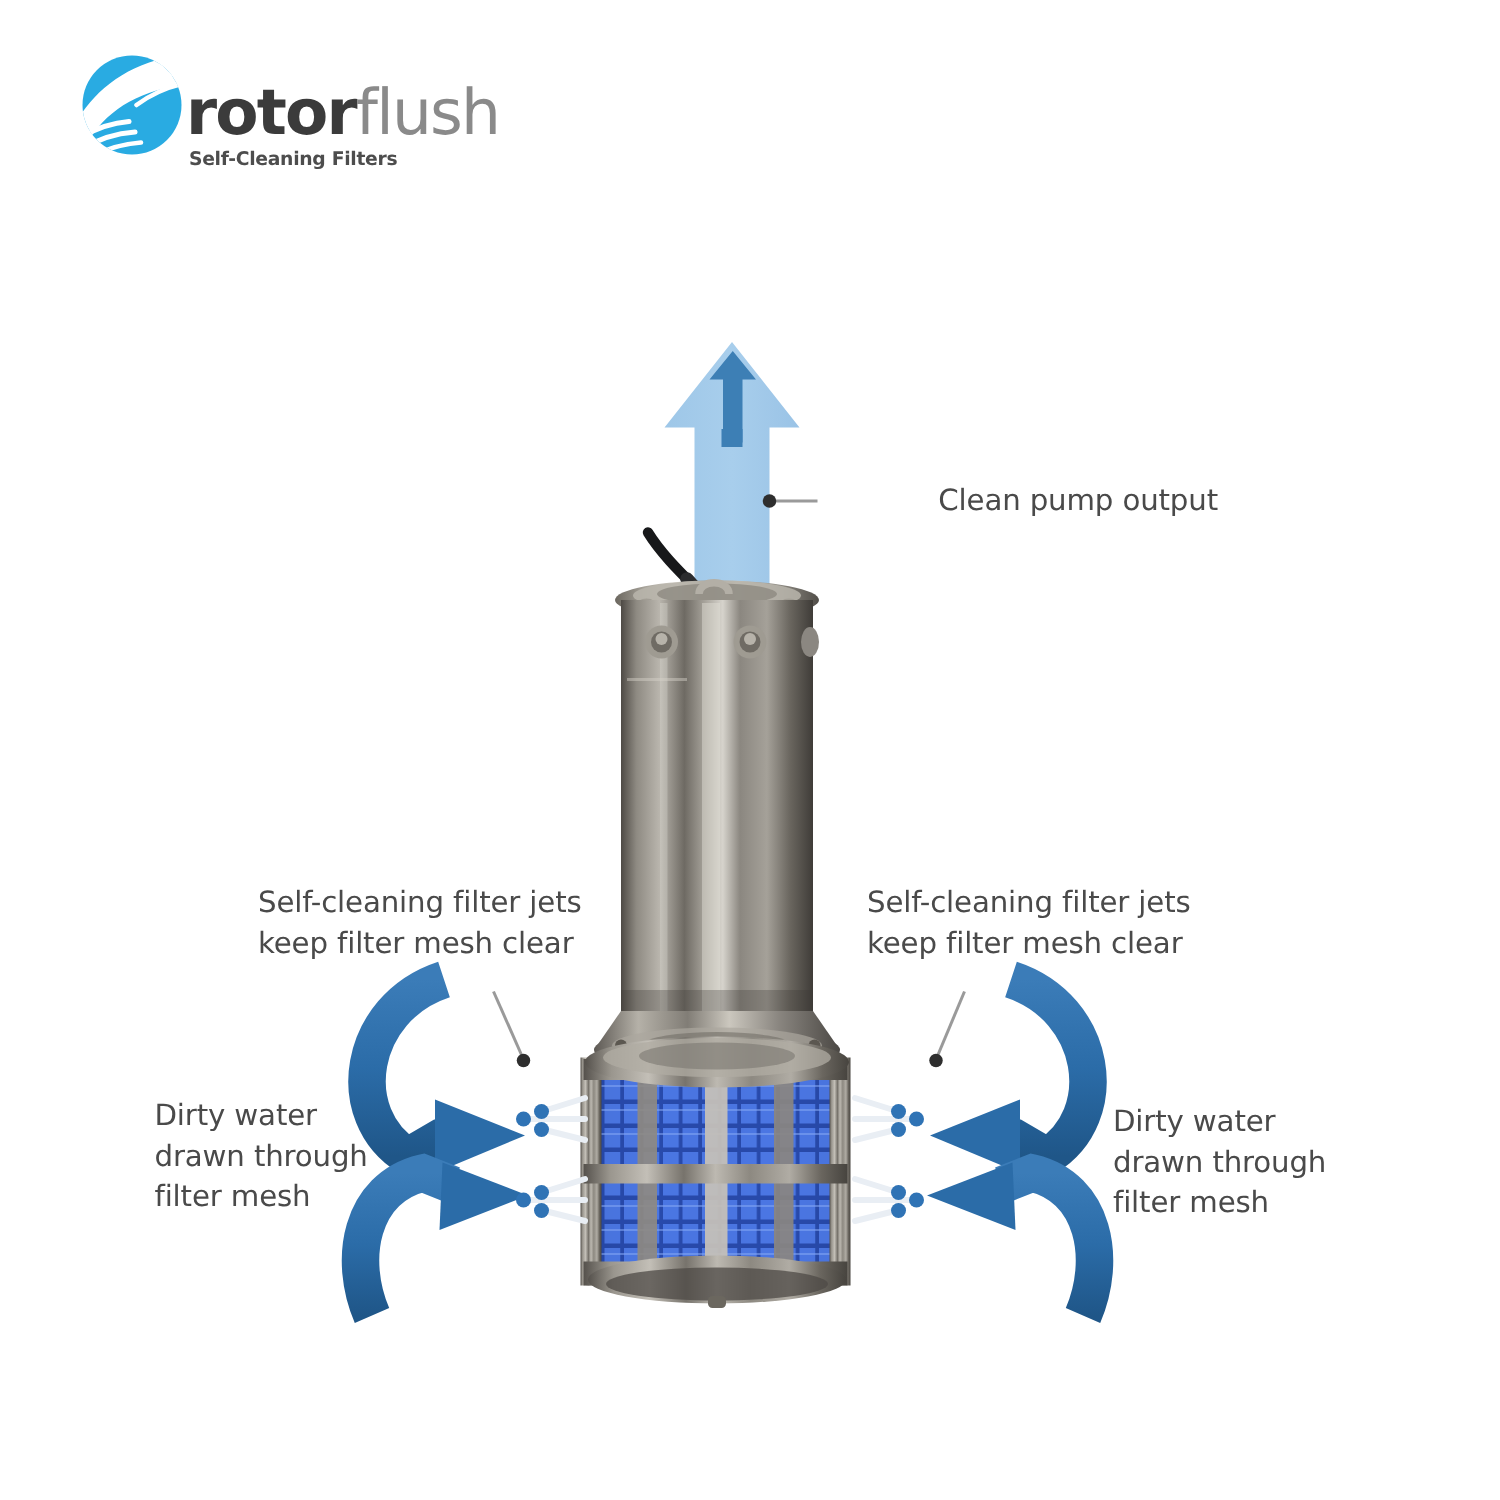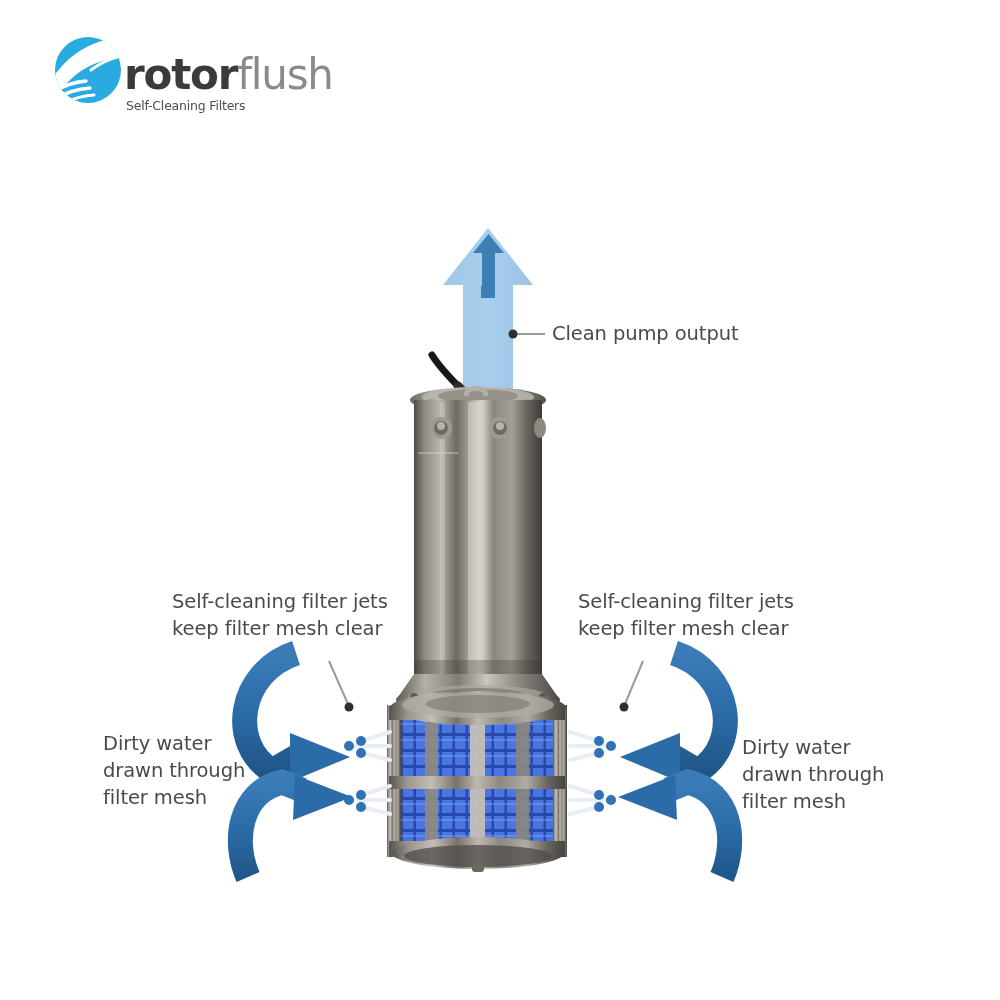--- a/index.html
+++ b/index.html
@@ -54,20 +54,21 @@
     font-weight: normal;
   }
   .wm-tag {
     position: absolute;
     left: 2px;
     top: 44px;
     font-size: 12.5px;
     color: #4d4d4d;
     letter-spacing: -0.2px;
     font-family: "DejaVu Sans", sans-serif;
+    font-weight: bold;
   }
 
   
   #diagram {
     position: absolute;
     left: 0;
     top: 0;
     width: 1000px;
     height: 1000px;
   }
@@ -75,20 +76,21 @@
   
   .label {
     position: absolute;
     color: #4a4a4a;
     font-size: 19.5px;
     line-height: 27px;
     font-family: "DejaVu Sans", sans-serif;
     font-weight: 500;
     white-space: pre-line;
     letter-spacing: -0.1px;
+    text-align: right;
   }
   #label-clean-output {
     left: 552px;
     top: 320px;
     width: 260px;
   }
   #label-jets-left {
     left: 172px;
     top: 588px;
     width: 250px;

